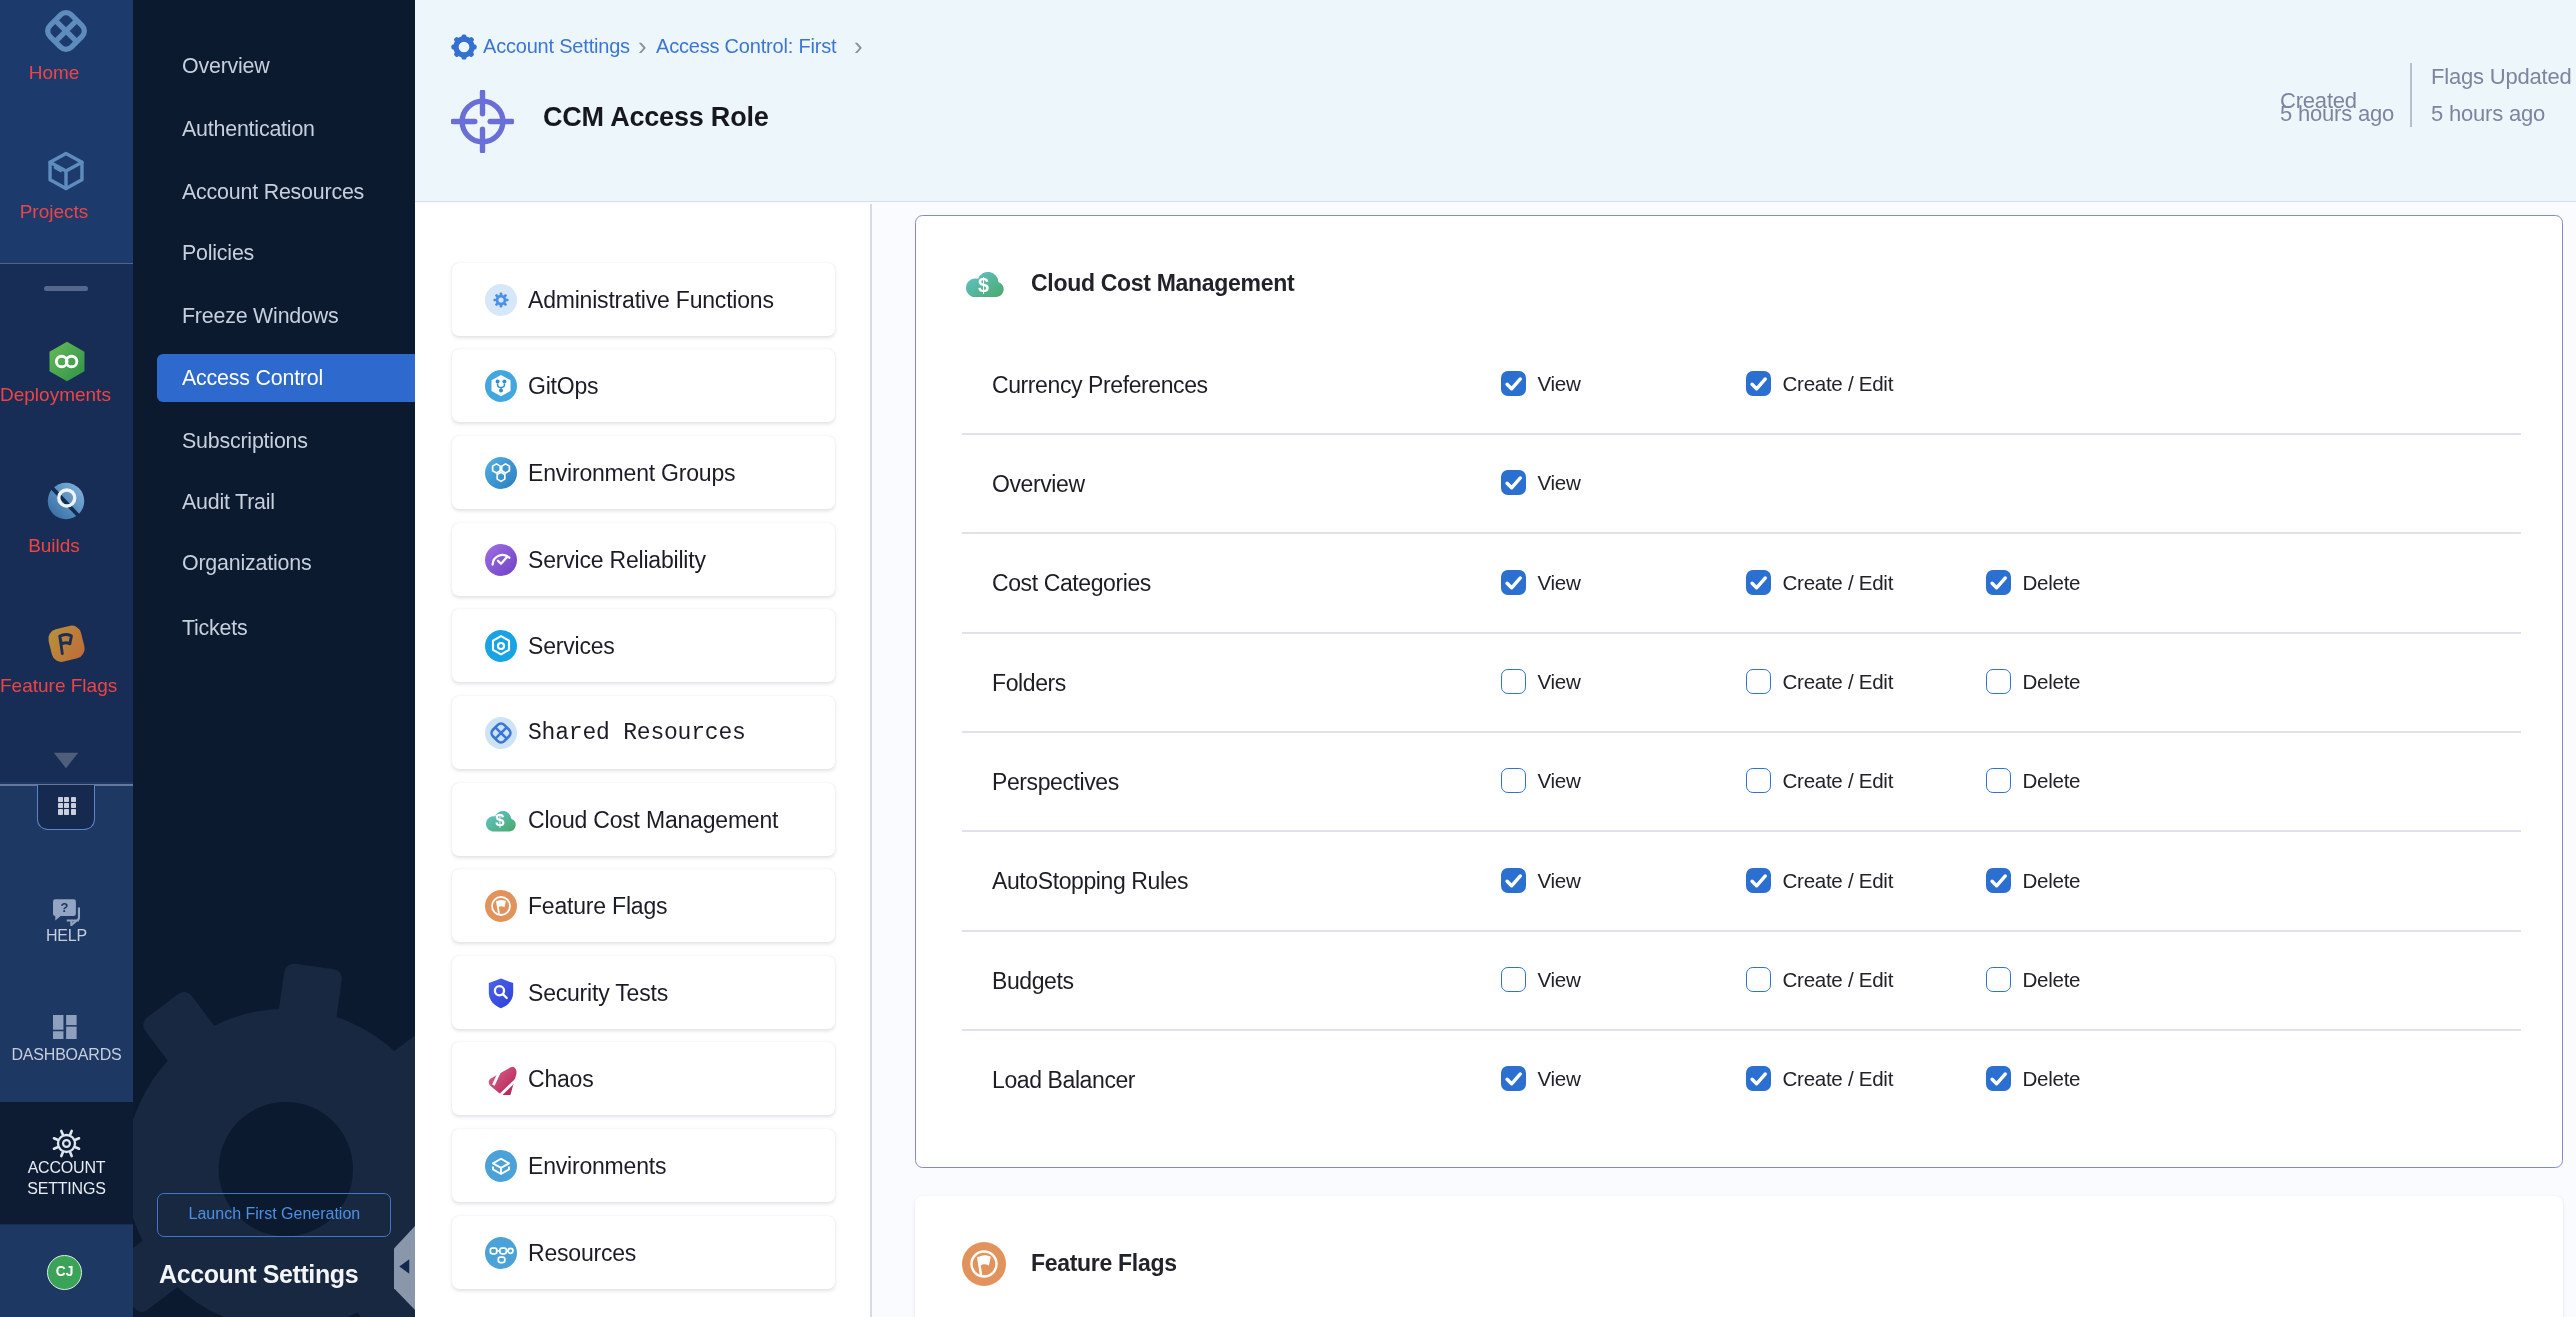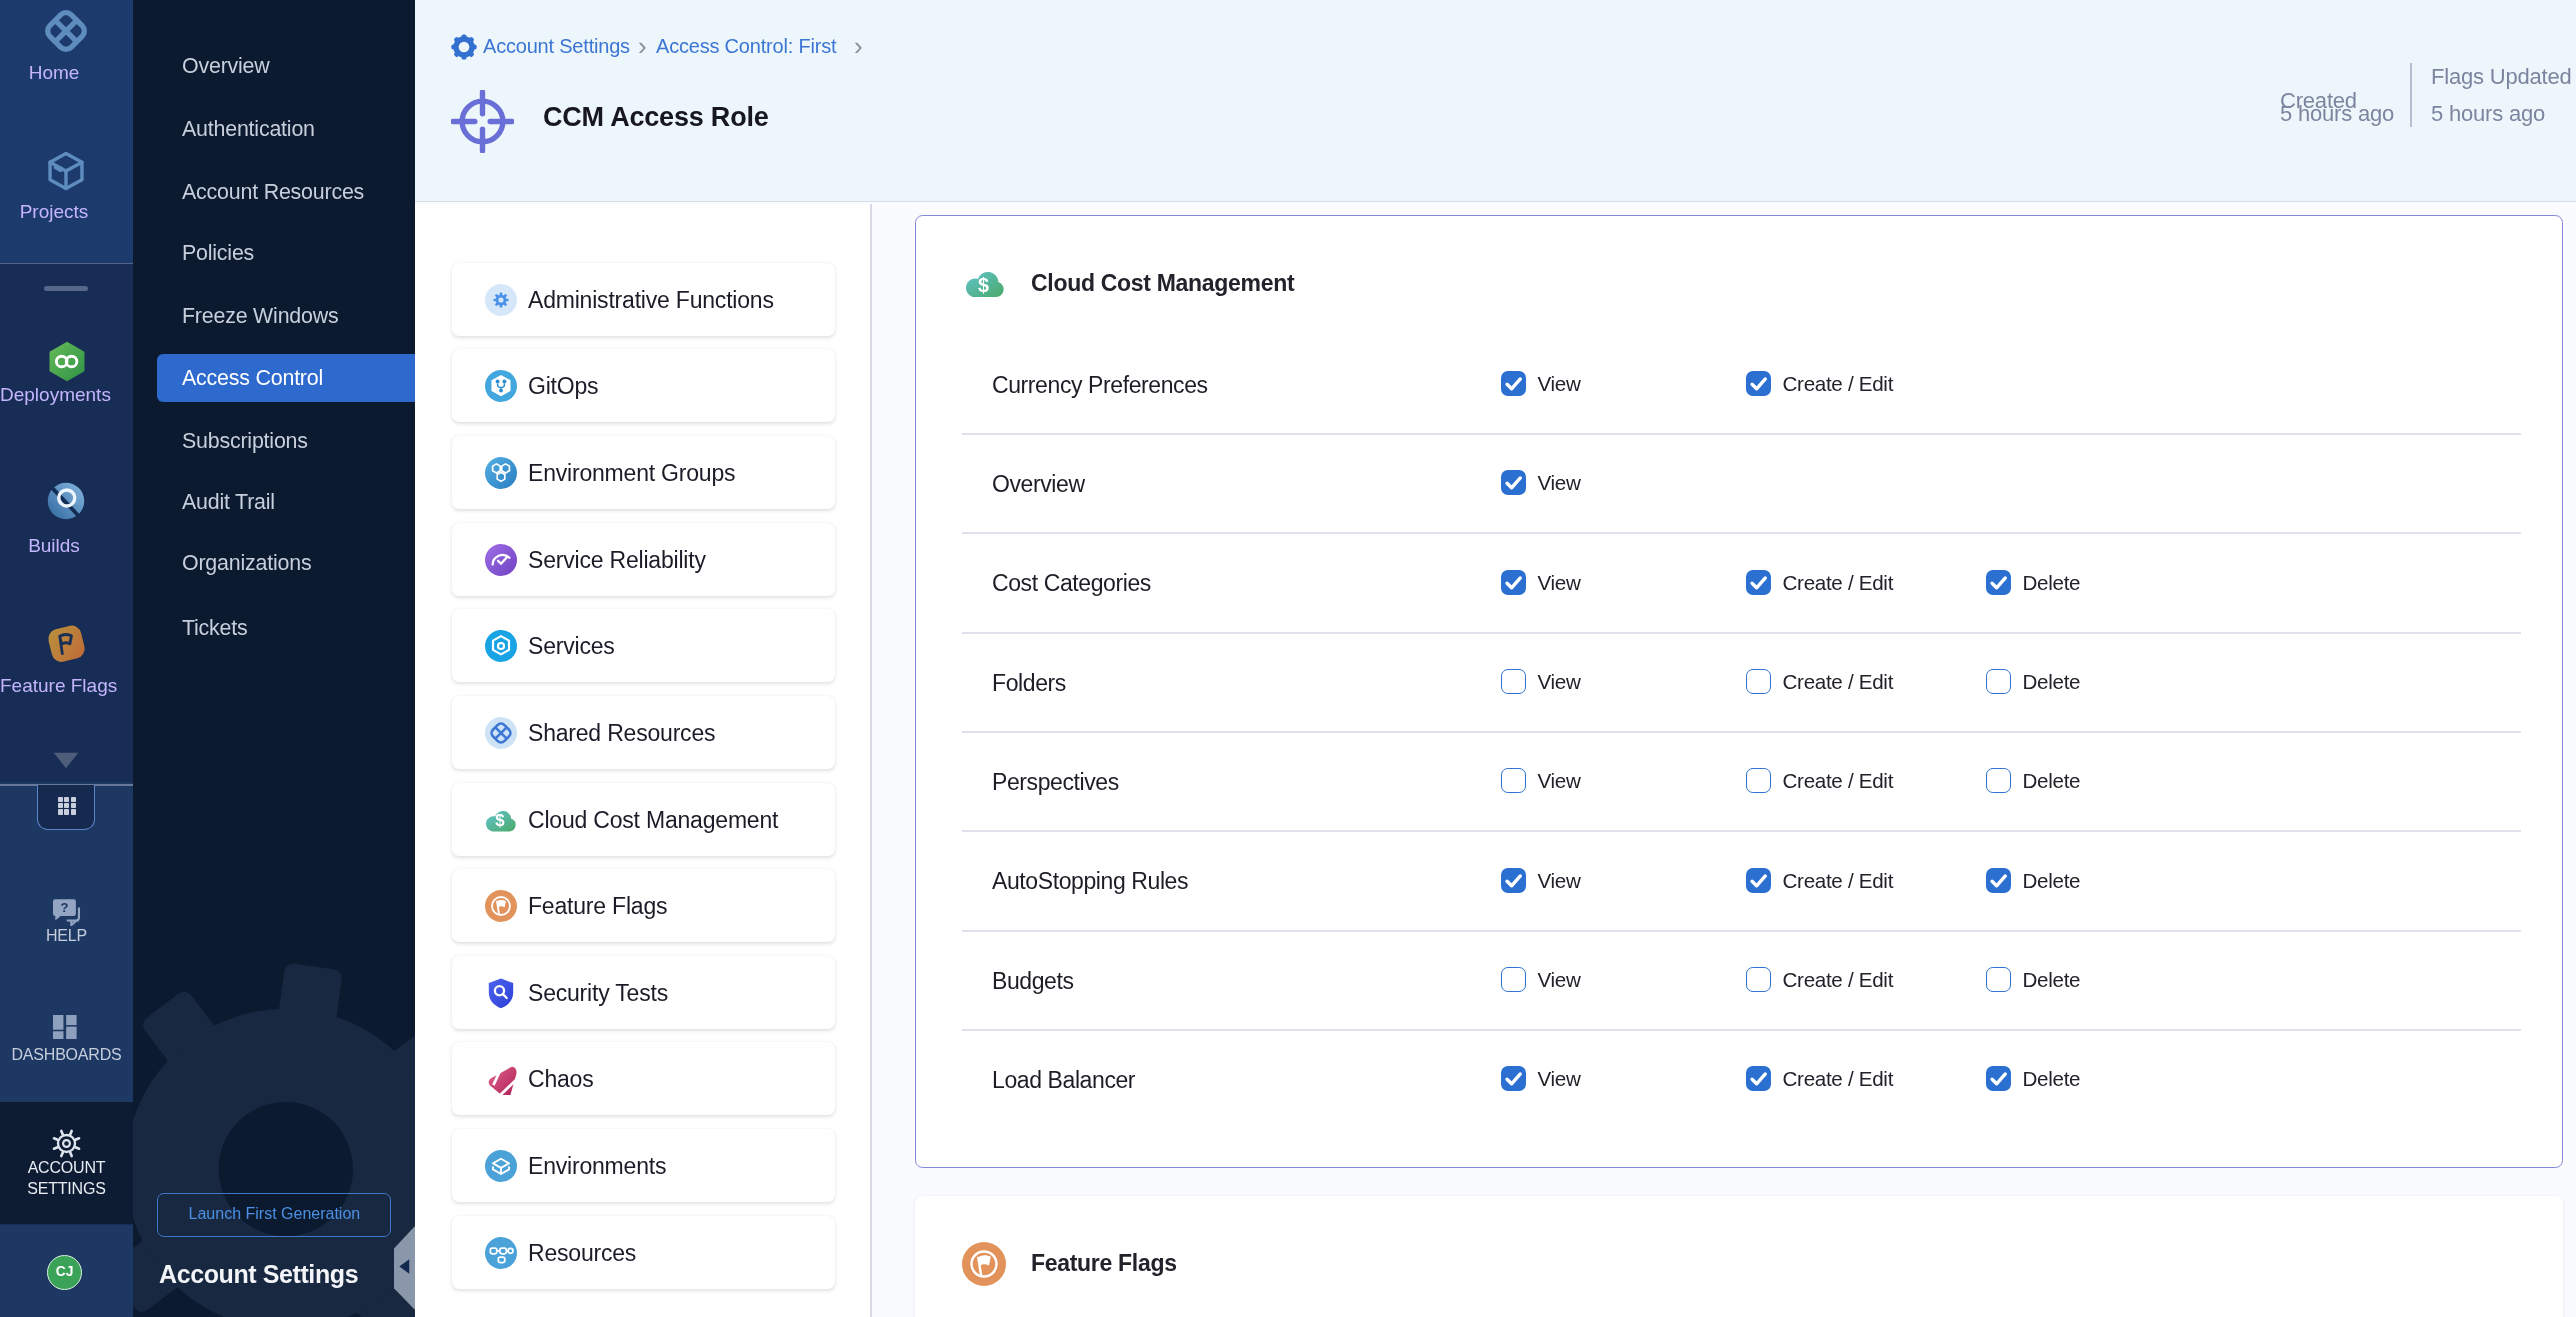--- a/index.html
+++ b/index.html
@@ -3,21 +3,21 @@
 <meta charset="utf-8">
 <style>
 * { margin:0; padding:0; box-sizing:border-box; }
 html,body { width:2576px; height:1318px; font-family:"Liberation Sans", sans-serif; background:#fafbfe; overflow:hidden; }
 .abs { position:absolute; }
 #root { position:relative; width:2576px; height:1318px; }
 
 
 #s1 { left:0; top:0; width:133px; height:1318px; background:#182d55; }
 #s1top { left:0; top:0; width:133px; height:264px; background:#1d3a6d; border-bottom:1.5px solid #51638a; }
-.s1label { position:absolute; font-size:19px; font-weight:500; color:#c4b5fd; width:108px; text-align:center; white-space:nowrap; }
+.s1label { position:absolute; font-size:19px; font-weight:500; color:#ef4444; width:108px; text-align:center; white-space:nowrap; }
 .s1small { position:absolute; font-size:16px; color:#c6cddb; width:133px; text-align:center; letter-spacing:-0.2px; }
 #s1dash { left:44px; top:286px; width:44px; height:5.3px; border-radius:3.1px; background:#55688c; }
 #s1div2 { left:0; top:784px; width:133px; height:1.5px; background:#66779a; }
 #gridbox { left:37px; top:785px; width:58px; height:45px; background:#16294e; border:1.5px solid #5b85c8; border-top:none; border-radius:0 0 10.7px 10.7px; }
 .gdot { position:absolute; width:5.3px; height:5.3px; background:#c9cfdd; border-radius:0.8px; }
 #s1sec3 { left:0; top:782px; width:133px; height:321px; background:#1e3864; }
 #s1bottom { left:0; top:1225px; width:133px; height:93px; background:#1e3864; }
 #acctblock { left:0; top:1102px; width:133px; height:122px; background:#0d1c33; }
 #avatar { left:47px; top:1255px; width:35px; height:35px; border-radius:50%; background:#3aa357; border:1.5px solid #ddeee2; color:#fff; font-size:13.8px; font-weight:bold; text-align:center; line-height:32px; }
 
@@ -319,21 +319,21 @@
           <div class="lbl">Service Reliability</div>
         </div>
         <div class="rescard" style="top: 609px;">
           <svg class="ic" width="32" height="32" viewBox="0 0 42 42">
             <circle cx="21" cy="21" r="21" fill="#18a4e4"></circle>
             <path d="M21 8 l10.5 6 v12 l-10.5 6 l-10.5 -6 v-12 Z" stroke="#fff" stroke-width="2.8" fill="none" stroke-linejoin="round"></path>
             <circle cx="21" cy="21" r="4" fill="none" stroke="#fff" stroke-width="2.8"></circle>
           </svg>
           <div class="lbl">Services</div>
         </div>
-        <div class="rescard" style="top: 696px;">
+        <div class="rescard" style="top: 696px; font-family: Liberation Mono, monospace;">
           <svg class="ic" width="32" height="32" viewBox="0 0 42 42">
             <circle cx="21" cy="21" r="21" fill="#cfe3f6"></circle>
             <g transform="rotate(45 21 21)" stroke="#3c77d6" stroke-width="3.4" fill="none">
               <rect x="10.5" y="10.5" width="21" height="21" rx="6"></rect>
               <line x1="21" y1="10.5" x2="21" y2="31.5"></line>
               <line x1="10.5" y1="21" x2="31.5" y2="21"></line>
             </g>
           </svg>
           <div class="lbl">Shared Resources</div>
         </div>

